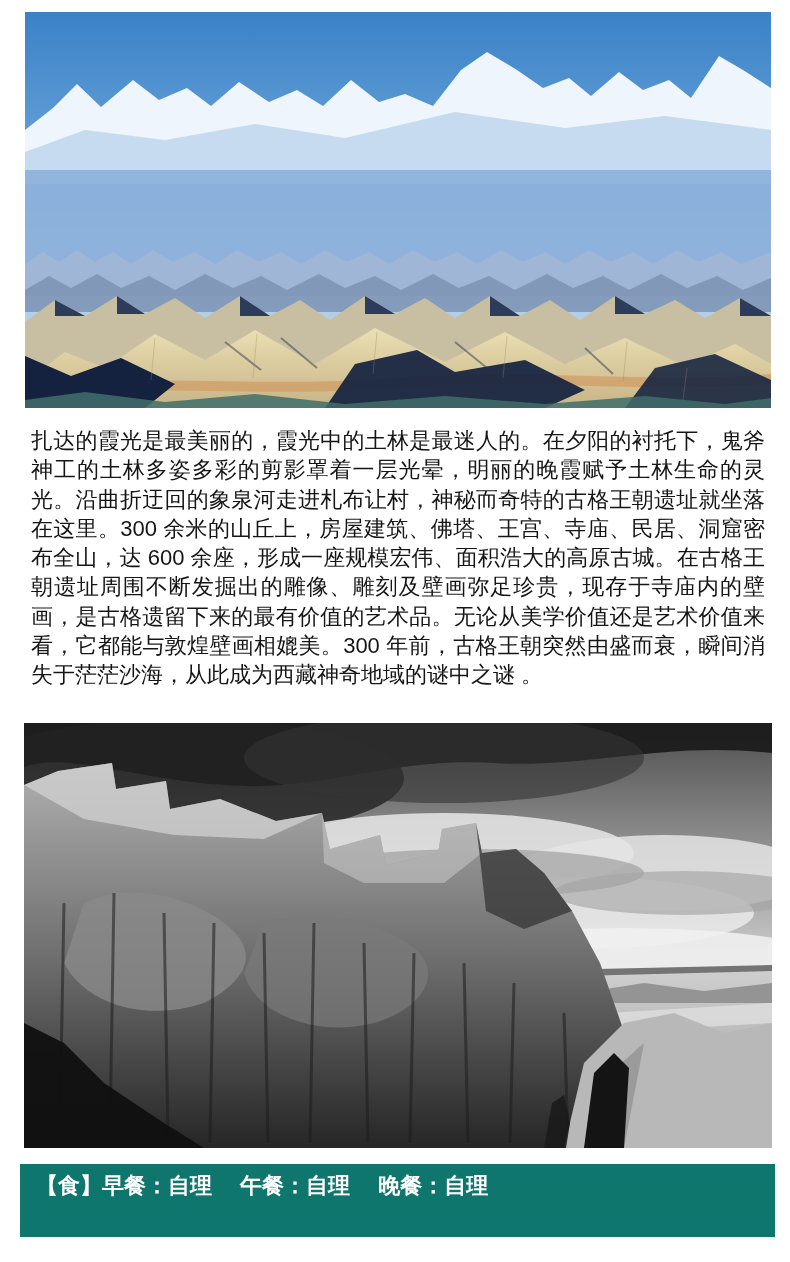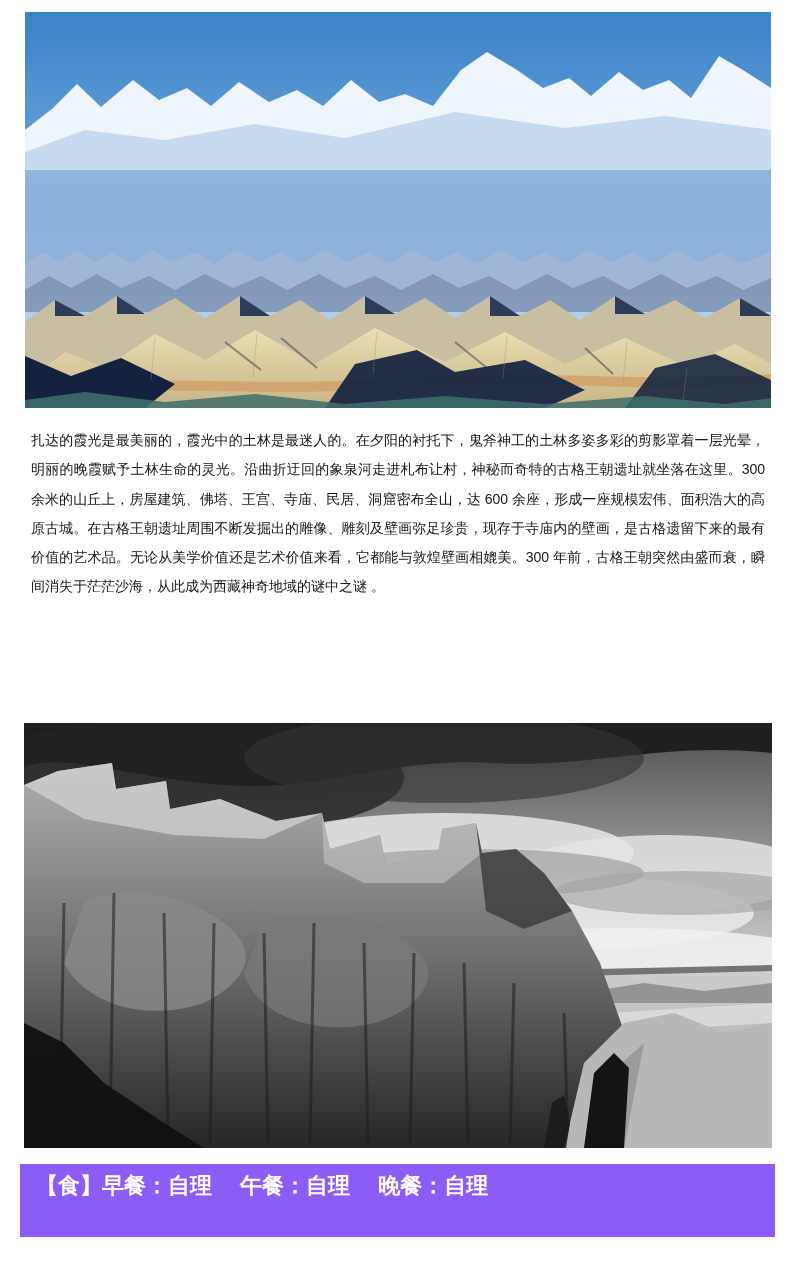--- a/index.html
+++ b/index.html
@@ -6,21 +6,21 @@
   .page{
     position:relative;width:790px;height:1262px;background:#ffffff;
     font-family:"Liberation Sans",sans-serif;overflow:hidden;
   }
   figure.photo{position:absolute;margin:0;padding:0;overflow:hidden;}
   figure.photo svg{display:block;width:100%;height:100%;}
   .photo-top{left:25px;top:12px;width:746px;height:396px;}
   .photo-bottom{left:24px;top:723px;width:748px;height:425px;}
   .body-text{
     position:absolute;left:31px;top:426px;width:734px;margin:0;
-    font-size:14px;line-height:29.3px;color:#151515;text-align:justify;
+    font-size:22px;line-height:29.3px;color:#151515;text-align:justify;
   }
   .footer-bar{
     position:absolute;left:20px;top:1164px;width:755px;height:73px;
     box-sizing:border-box;padding:6px 0 0 16px;
     color:#ffffff;font-weight:bold;font-size:22px;line-height:31px;
   }
   .footer-line{white-space:nowrap;}
 </style>
 </head>
 <body>
@@ -147,17 +147,17 @@
 
       <path fill="#b8b8b8" d="M540,425 L560,340 L600,300 L650,290 L700,310 L748,300 L748,425 Z"></path>
       <path fill="#8f8f8f" opacity="0.7" d="M560,425 L575,360 L620,320 L600,425 Z"></path>
       <path fill="#141414" d="M560,425 L570,350 L590,330 L605,345 L600,425 Z"></path>
       <path fill="#1b1b1b" opacity="0.9" d="M520,425 L528,380 L540,372 L546,400 L542,425 Z"></path>
 
       <path fill="#101010" opacity="0.95" d="M0,425 L0,300 L40,320 L80,360 L140,400 L180,425 Z"></path>
     </svg>
   </figure>
 
-  <div class="footer-bar" style="background: #8b5cf6; color: rgb(255, 255, 255);">
+  <div class="footer-bar" style="background: #0f766e; color: rgb(255, 255, 255);">
     <div class="footer-line">【食】早餐：自理　 午餐：自理　 晚餐：自理</div>
   </div>
 
 </div>
 
 </body></html>

